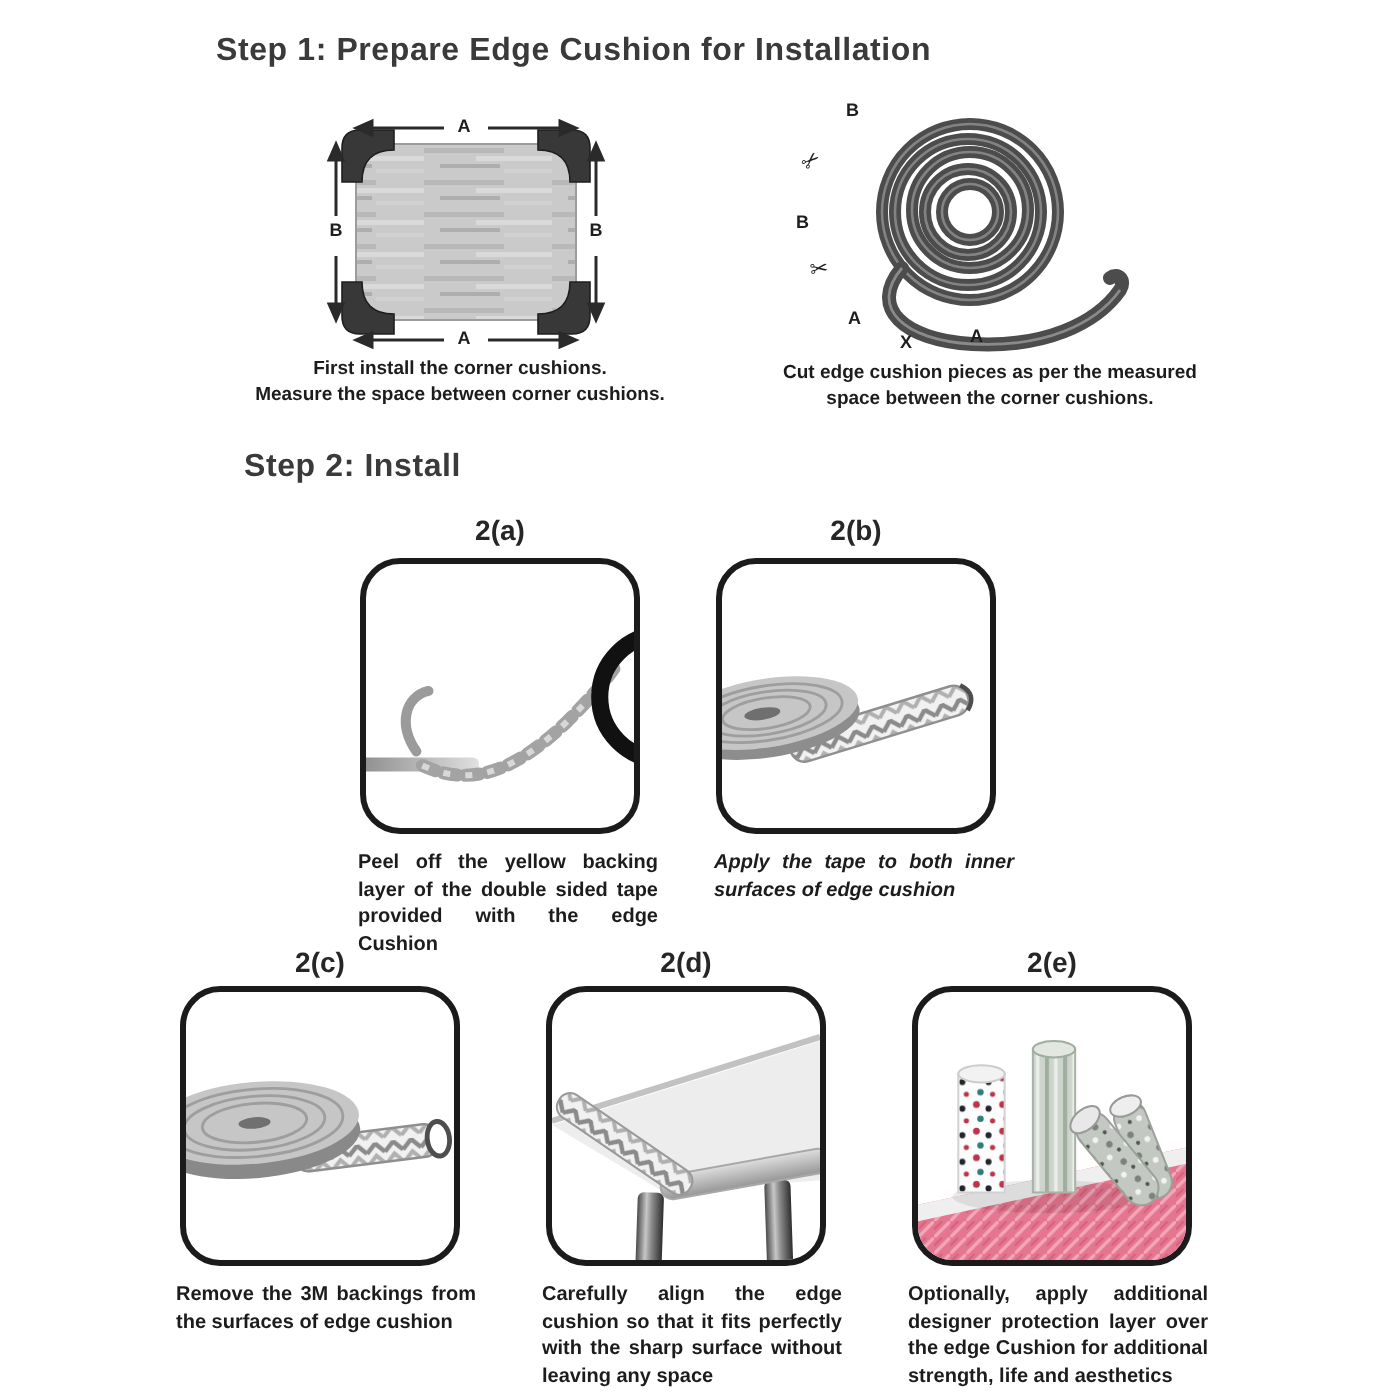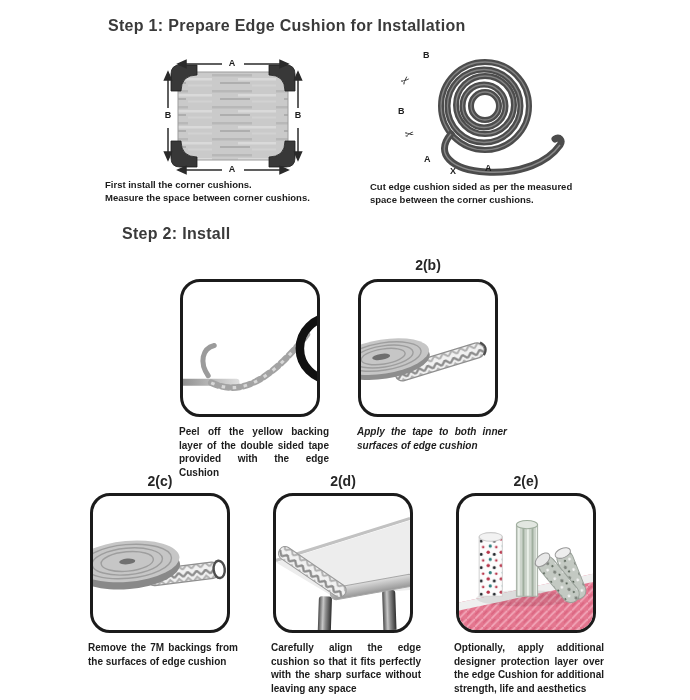--- a/index.html
+++ b/index.html
@@ -29,21 +29,21 @@
   #mk0 { left:35px; top:2px; }
   #mk1 { left:13px; top:26px; transform:rotate(-42deg); }
   #mk2 { left:10px; top:58px; }
   #mk3 { left:17px; top:80px; transform:rotate(-8deg); }
   #mk4 { left:36px; top:106px; }
   #mk5 { left:62px; top:118px; }
   #mk6 { left:97px; top:115px; }
 
   .cap {
     position:absolute; font-size:9.5px; font-weight:bold; color:#1c1c1c;
-    line-height:1.4;
+    text-align:center; line-height:1.4;
   }
   #cap-table { left:105px; top:178px; width:250px; }
   #cap-coil  { left:370px; top:180px; width:250px; }
 
   
   .plabel {
     position:absolute; width:140px; text-align:center;
     font-size:14px; font-weight:bold; color:#262626;
   }
   .pbox {
@@ -193,24 +193,25 @@
     <span class="mark" id="mk4">A</span>
     <span class="mark" id="mk5">X</span>
     <span class="mark" id="mk6">A</span>
   </div>
 
   <div class="cap" id="cap-table">
     <div>First install the corner cushions.</div>
     <div>Measure the space between corner cushions.</div>
   </div>
   <div class="cap" id="cap-coil">
-    <div>Cut edge cushion sided as per the measured</div>
+    <div>Cut edge cushion pieces as per the measured</div>
     <div>space between the corner cushions.</div>
   </div>
 
+  <div class="plabel" id="lab-a">2(a)</div>
   <div class="plabel" id="lab-b">2(b)</div>
   <div class="plabel" id="lab-c">2(c)</div>
   <div class="plabel" id="lab-d">2(d)</div>
   <div class="plabel" id="lab-e">2(e)</div>
 
   <div class="pbox" id="box-a">
     <svg class="art" viewBox="0 0 133 131" preserveAspectRatio="none">
       <rect x="-4" y="96" width="60" height="7" rx="3" fill="url(#g-tape)"></rect>
       <path d="M 31,63 C 19,66 16,80 25,93" stroke="#9b9b9b" stroke-width="5" fill="none" stroke-linecap="round"></path>
       <path d="M 28,100 C 52,111 74,103 100,78 C 110,68 118,59 123,52" stroke="#a3a3a3" stroke-width="6.5" fill="none" stroke-dasharray="7 4" stroke-linecap="round"></path>
@@ -287,17 +288,17 @@
       </g>
       <g transform="rotate(50 100 82)">
         <rect x="72" y="74" width="54" height="17" rx="8.5" fill="url(#p-silver)" stroke="#9aa29a" stroke-width="1"></rect>
         <ellipse cx="74" cy="82.5" rx="5" ry="8.5" fill="#e8e8e8" stroke="#999999" stroke-width="1"></ellipse>
       </g>
     </svg>
   </div>
 
   <div class="pcap" id="cap-a">Peel off the yellow backing layer of the double sided tape provided with the edge Cushion</div>
   <div class="pcap" id="cap-b">Apply the tape to both inner surfaces of edge cushion</div>
-  <div class="pcap" id="cap-c">Remove the 7M backings from the surfaces of edge cushion</div>
+  <div class="pcap" id="cap-c">Remove the 3M backings from the surfaces of edge cushion</div>
   <div class="pcap" id="cap-d">Carefully align the edge cushion so that it fits perfectly with the sharp surface without leaving any space</div>
   <div class="pcap" id="cap-e">Optionally, apply additional designer protection layer over the edge Cushion for additional strength, life and aesthetics</div>
 
 </div>
 
 </body></html>

